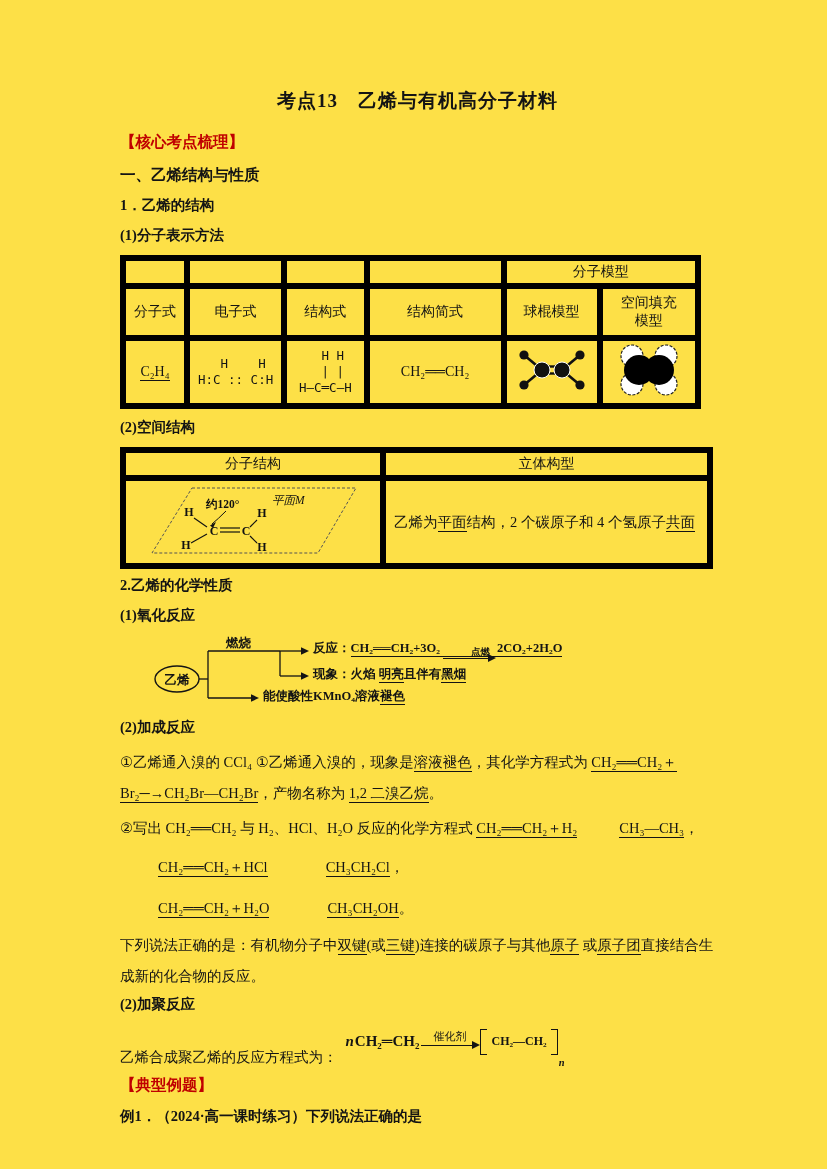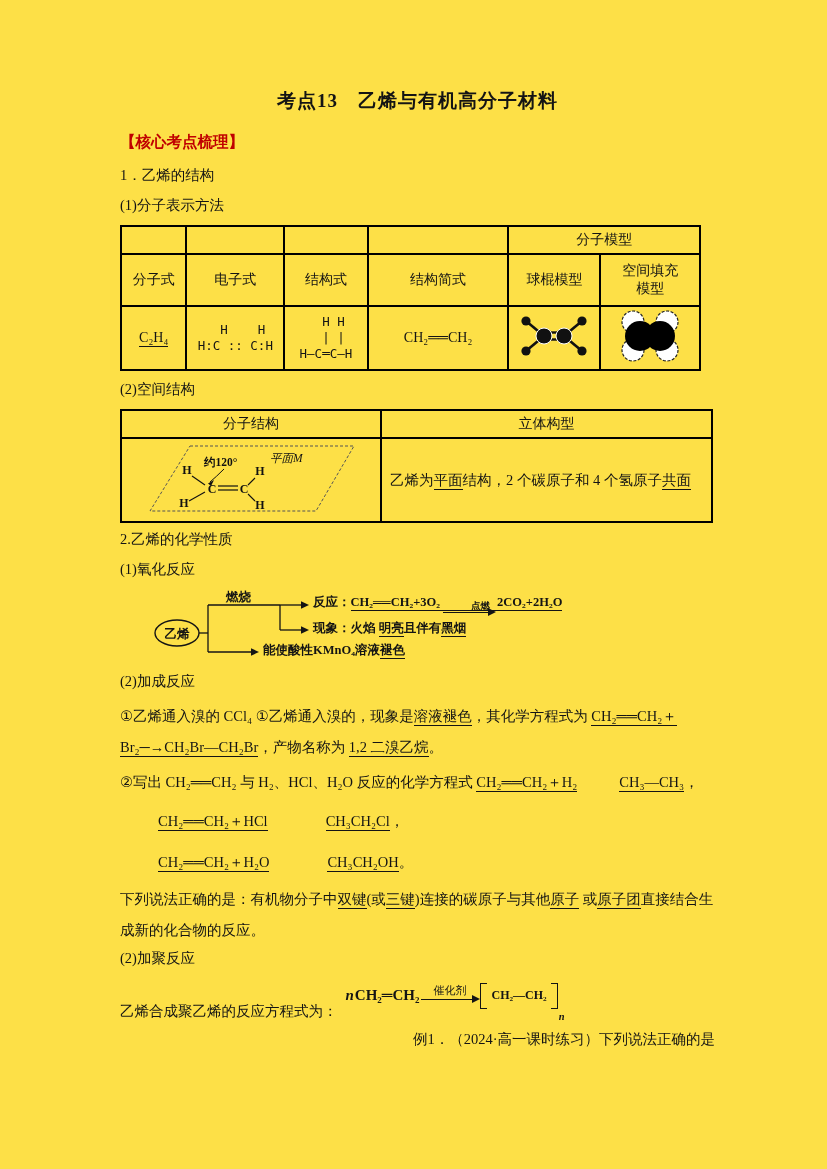--- a/index.html
+++ b/index.html
@@ -5,27 +5,27 @@
   * { box-sizing: border-box; }
   html,body { margin:0; padding:0; background:#888; }
   .page {
     width:827px; height:1169px; background:#fde047; position:relative;
     font-family:"Liberation Serif","DejaVu Serif","DejaVu Sans",serif;
     color:#141414; padding:88px 112px 0 120px; overflow:hidden;
   }
   .title { font-size:19px; font-weight:700; text-align:center; margin:0 0 18px 0; letter-spacing:1px; }
   .red-header { color:#c00000; font-weight:700; font-size:15.5px; margin:0 0 12px 0; }
   .h-bold { font-size:15.5px; font-weight:700; margin:4px 0 9px 0; }
-  .line { font-size:14.5px; line-height:21px; margin:0 0 9px 0; }
+  .line { font-size:14.5px; line-height:21px; margin:0 0 9px 0;font-weight:bold; }
   .para { font-size:14.5px; line-height:31px; margin:0 0 0 0; width:595px; }
   .u { border-bottom:1px solid #141414; padding-bottom:1px; }
 
   
   table { border-collapse:collapse; }
-  td { border:2px solid #000000; text-align:center; vertical-align:middle; font-size:14px; padding:2px 3px;margin-top:32px; }
+  td { border:6px solid #000000; text-align:center; vertical-align:middle; font-size:14px; padding:2px 3px;margin-top:32px; }
   .t1 { width:581px; margin:2px 0 8px 0; }
   .t1 .r1 td { height:28px; }
   .t1 .r2 td { height:52px; }
   .t1 .r3 td { height:60px; }
   .mono { font-family:"DejaVu Sans Mono",monospace; font-size:12.5px; line-height:1.3; white-space:pre; }
   .t2 { width:593px; margin:2px 0 6px 0; }
   .t2 .hr td { height:28px; }
   .t2 .dr td { height:72px; }
   .geo-cell { text-align:left; padding:4px 8px; font-size:14.5px; }
 
@@ -64,31 +64,32 @@
   .carrow2 .shaft::after { content:""; position:absolute; right:-2px; top:-5px; width:0; height:0;
      border-top:4.5px solid transparent; border-bottom:4.5px solid transparent; border-left:8px solid #141414; }
   .brkt-l { display:inline-block; width:7px; height:26px;
      border-left:1.5px solid #141414; border-top:1.5px solid #141414; border-bottom:1.5px solid #141414; }
   .brkt-r { display:inline-block; width:7px; height:26px;
      border-right:1.5px solid #141414; border-top:1.5px solid #141414; border-bottom:1.5px solid #141414; }
   .poly-unit { padding:0 4px; font-weight:700; font-size:12px; }
   .poly-sub { font-size:10.5px; align-self:flex-end; margin:0 0 -1px 1px; font-style:italic; }
 
   .def-para { margin-top:12px; }
-  .example { margin-top:2px;text-align:right; }
+  .example { margin-top:2px; }
 </style>
 </head>
 <body>
 
 <div class="page">
 
   <div class="title">考点13　乙烯与有机高分子材料</div>
 
   <div class="red-header">【核心考点梳理】</div>
 
+  <div class="h-bold">一、乙烯结构与性质</div>
   <div class="line">1．乙烯的结构</div>
   <div class="line">(1)分子表示方法</div>
 
   <table class="t1">
     <tbody>
         <tr class="r1">
       <td style="width:66px"></td>
       <td style="width:98px"></td>
       <td style="width:84px"></td>
       <td style="width:142px"></td>
@@ -237,16 +238,17 @@
           <span class="cond">催化剂</span>
           <span class="shaft"></span>
         </span>
         <span class="brkt-l"></span>
         <span class="poly-unit">CH₂—CH₂</span>
         <span class="brkt-r"></span>
         <span class="poly-sub">n</span>
     </span>
   </div>
 
+  <div class="red-header" style="margin-bottom:10px">【典型例题】</div>
 
   <div class="line example">例1．（2024·高一课时练习）下列说法正确的是</div>
 
 </div>
 
 </body></html>

